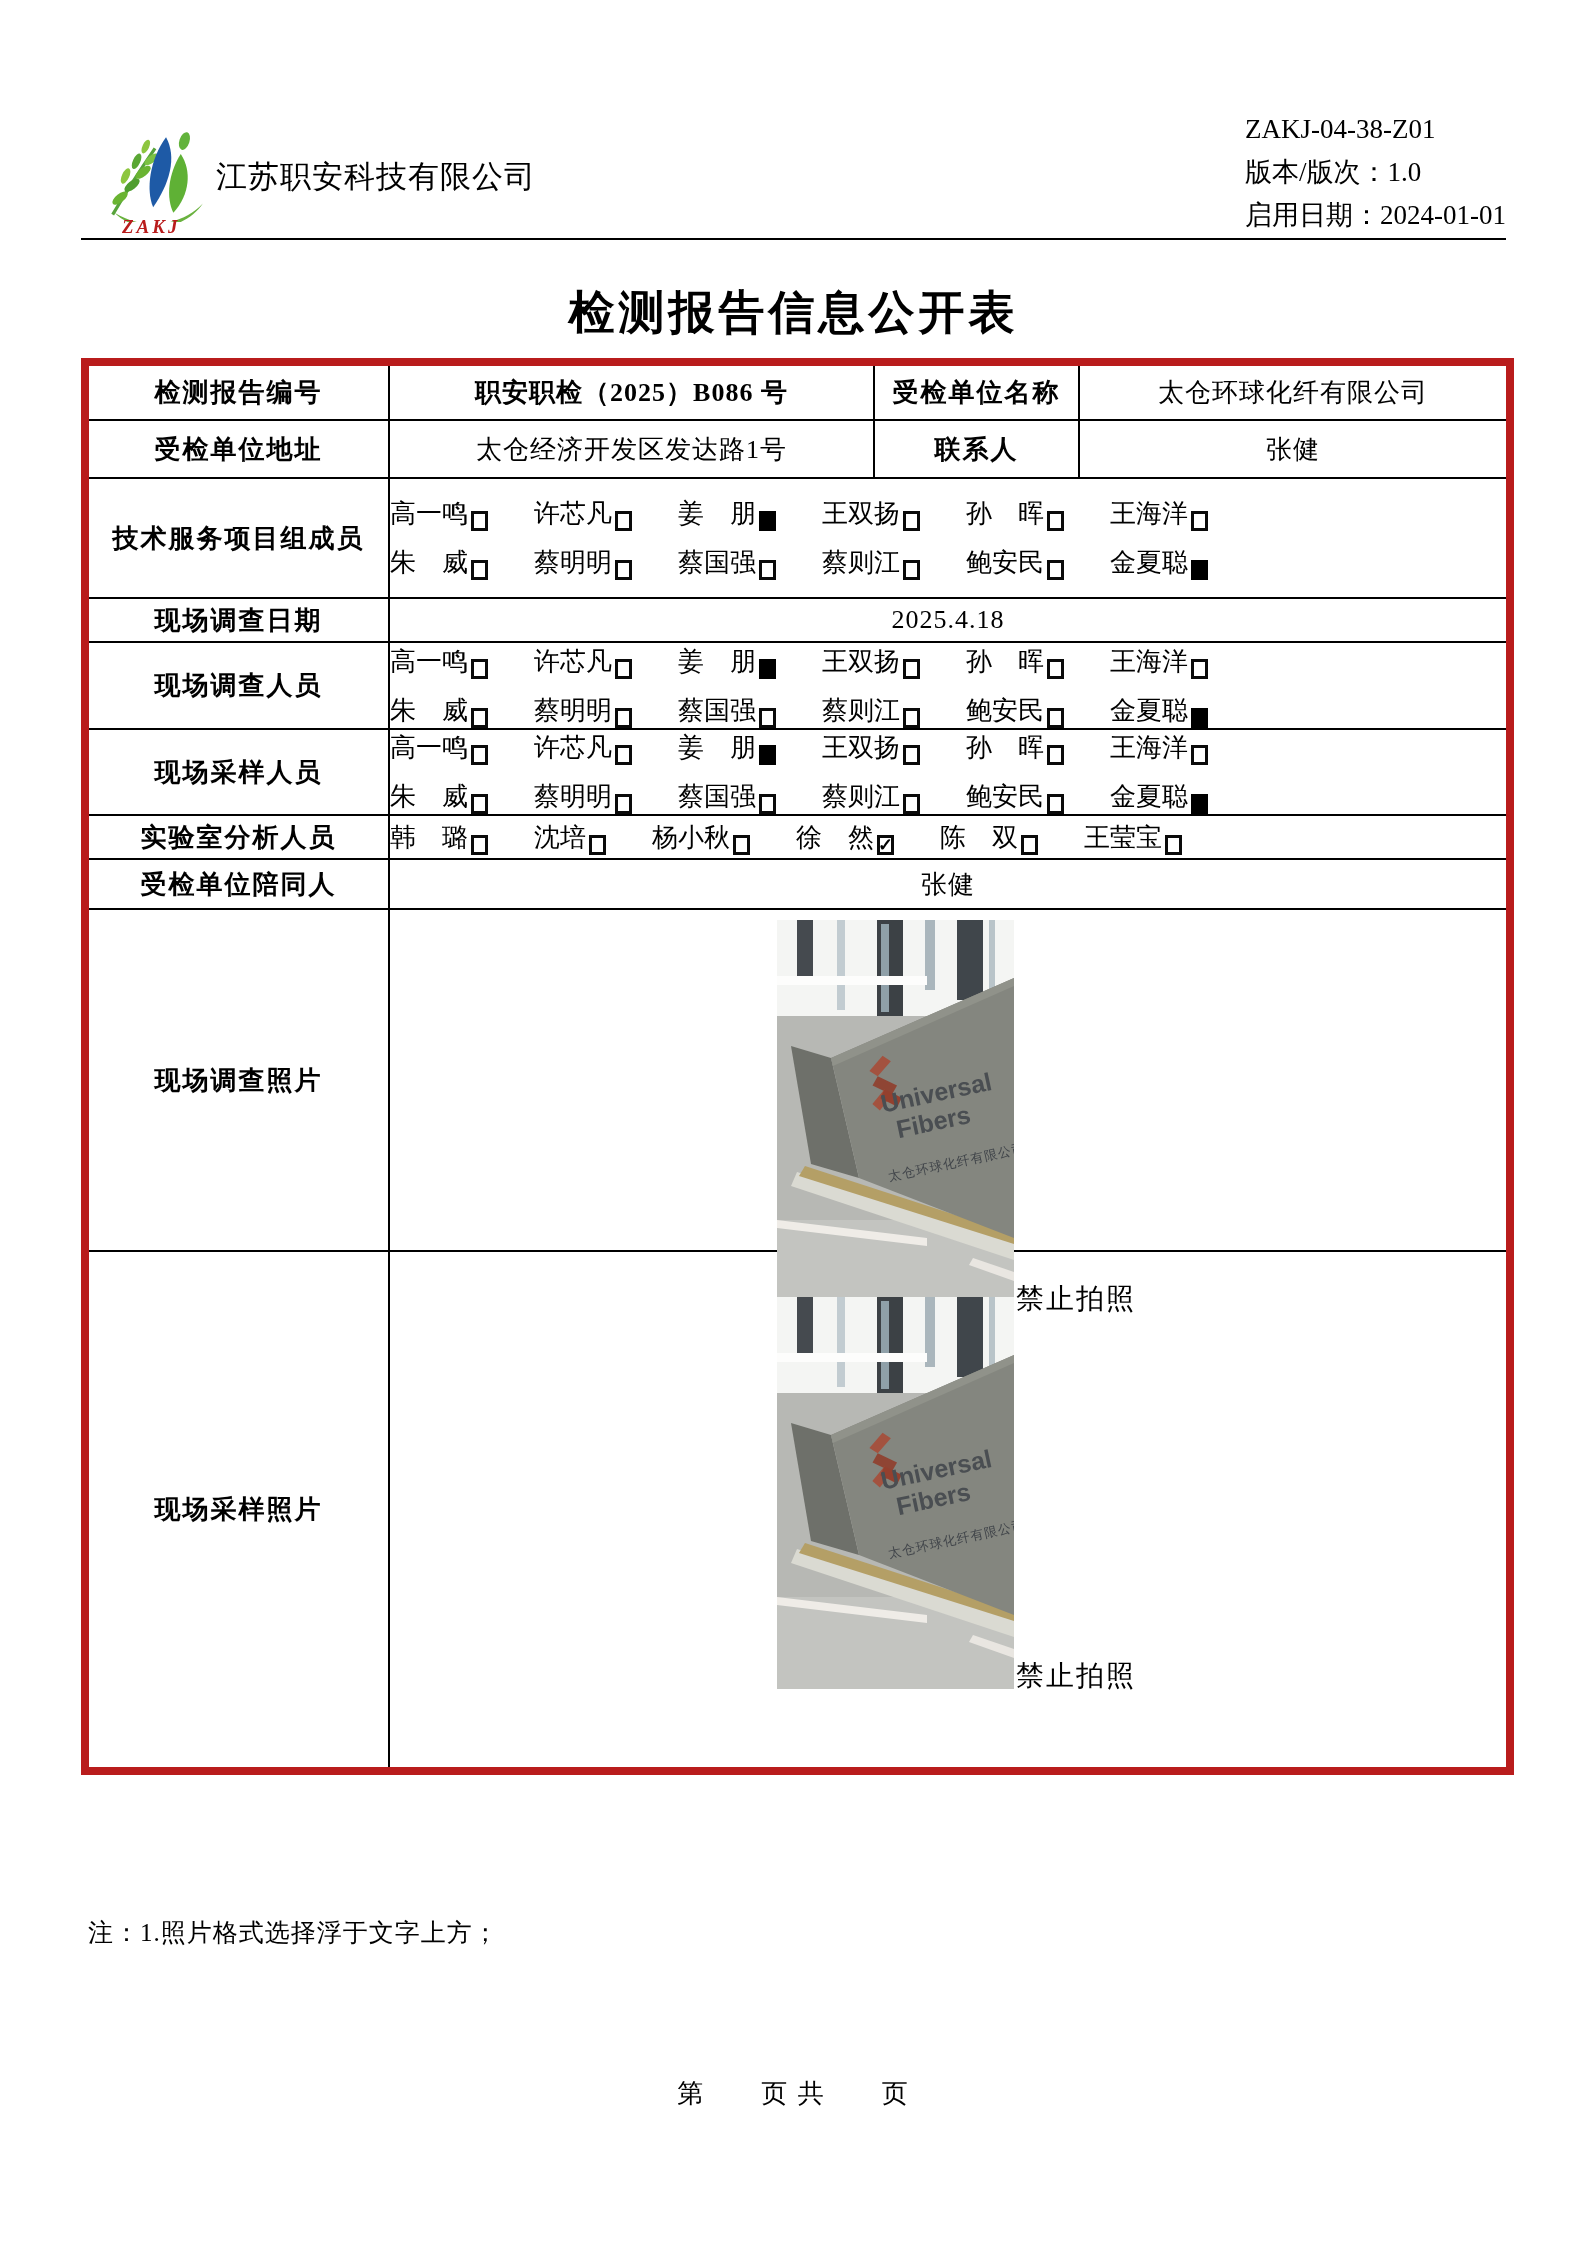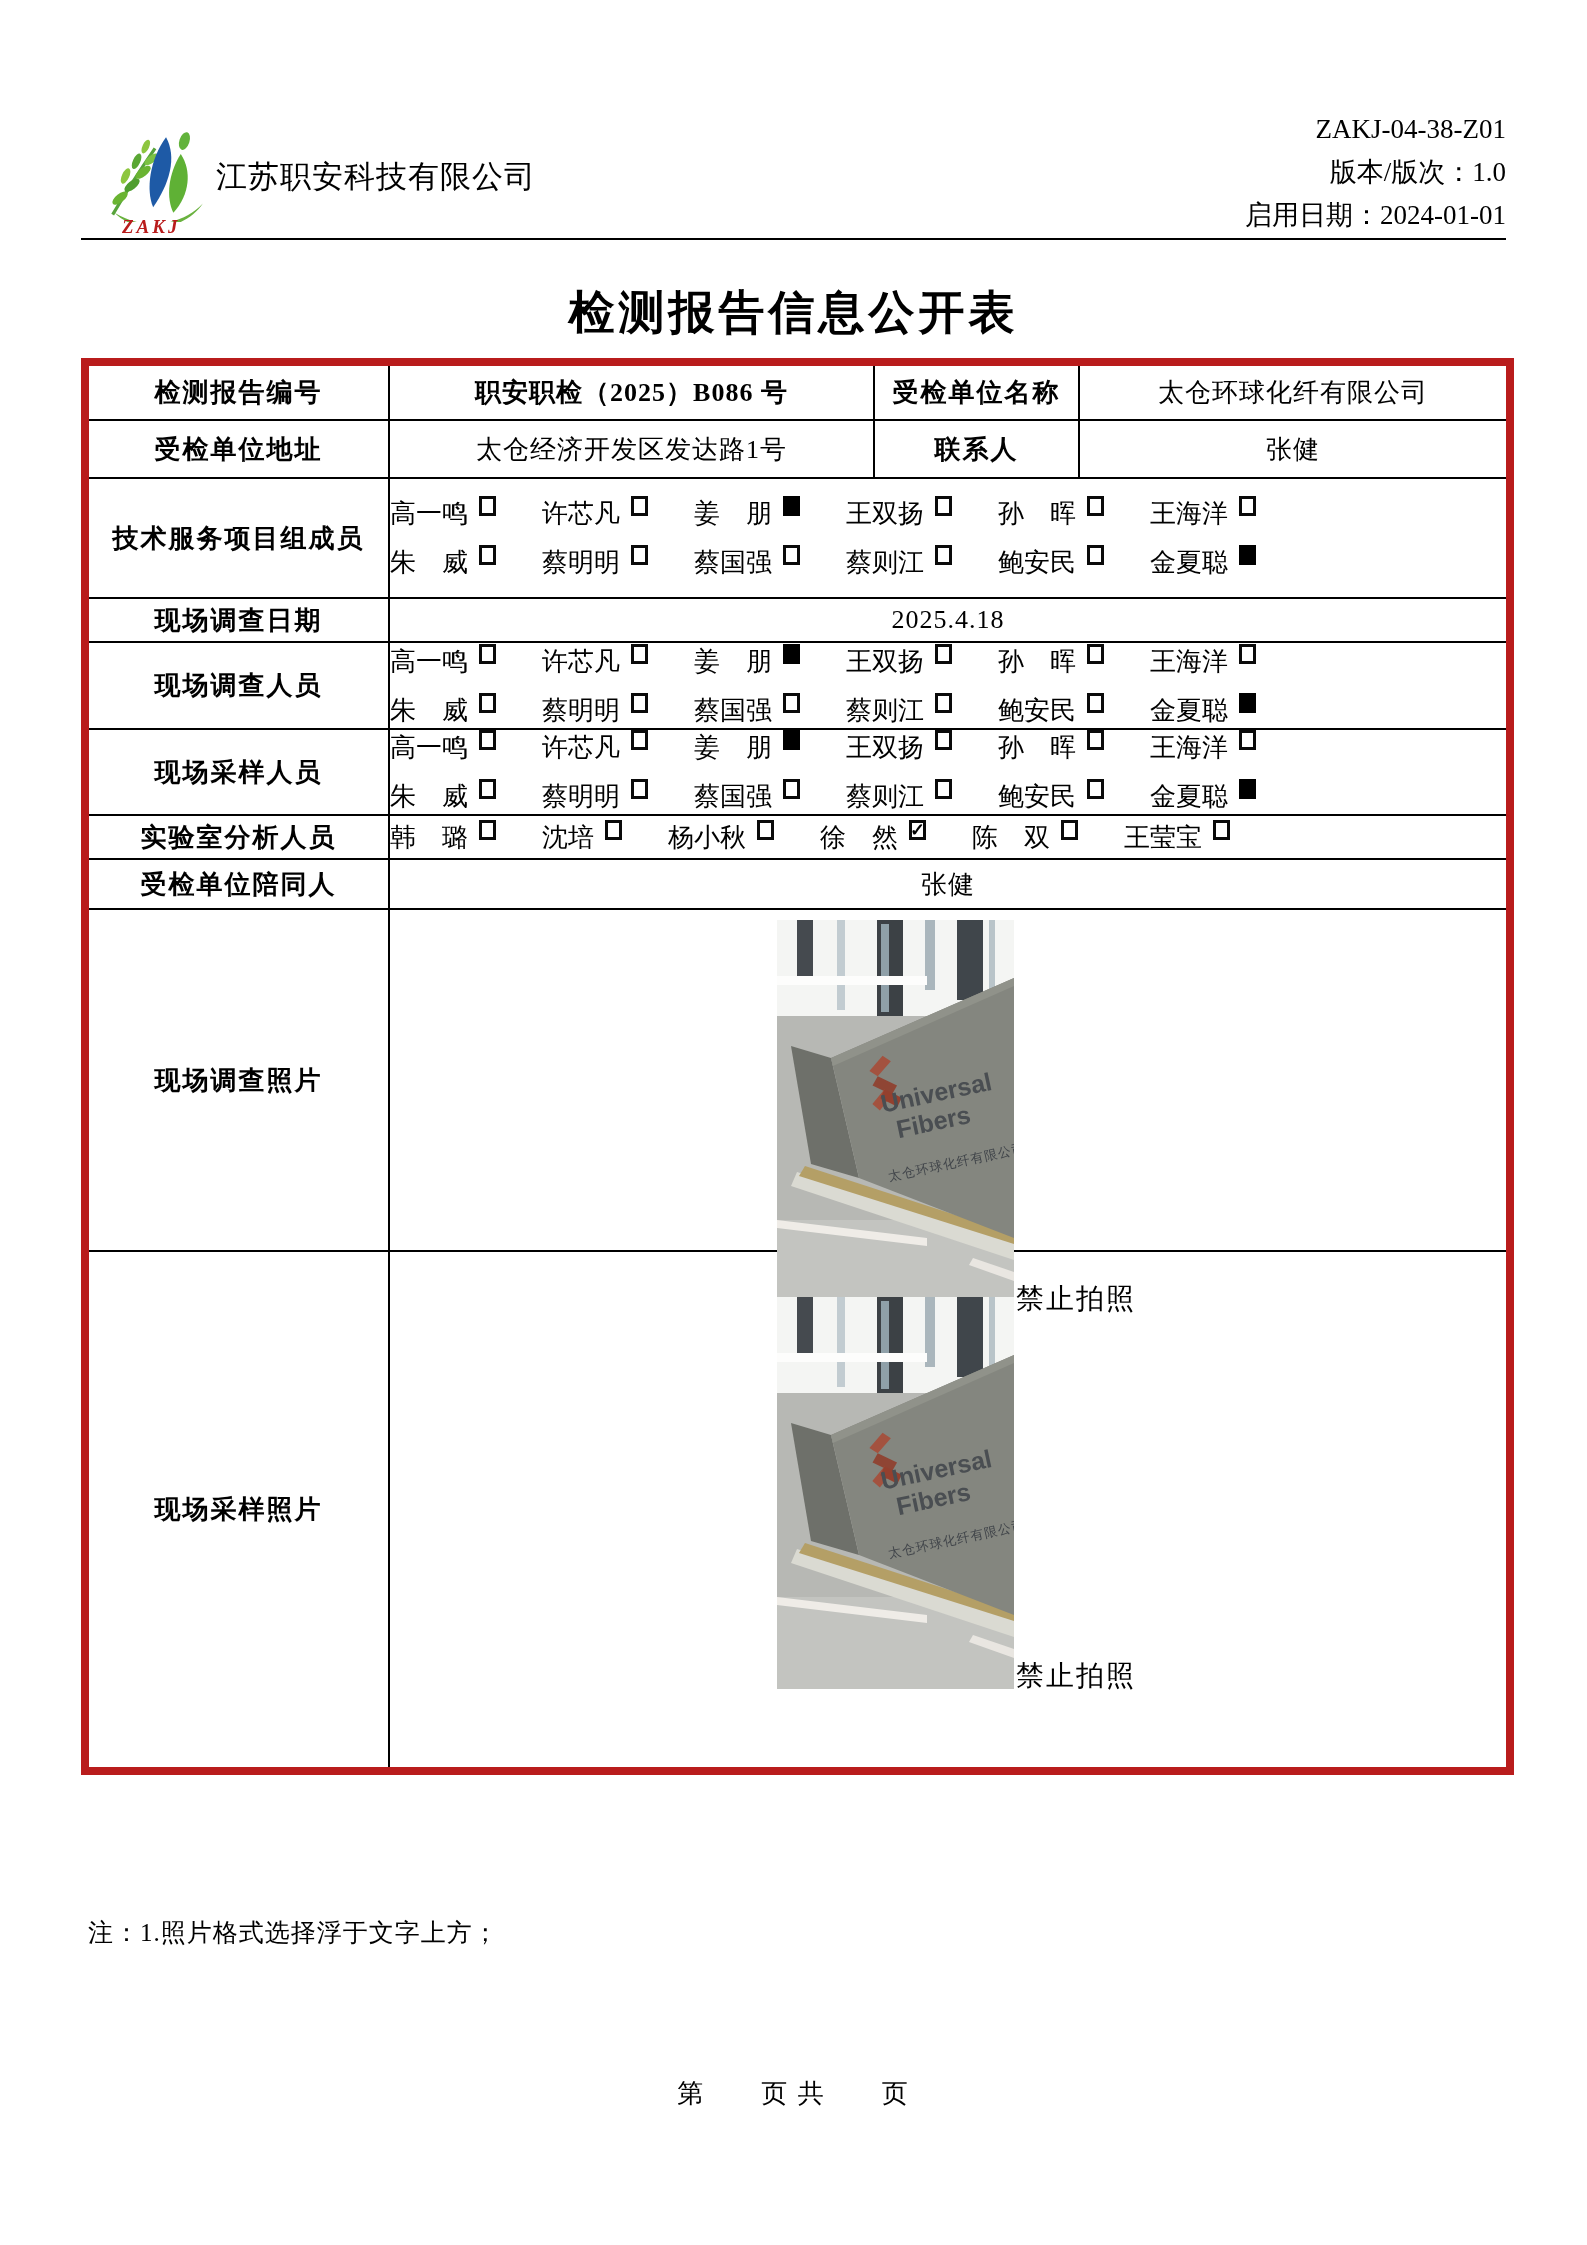--- a/index.html
+++ b/index.html
@@ -4,41 +4,41 @@
 <style>
   html,body{margin:0;padding:0;background:#9c9c9c;}
   .page{position:relative;width:1587px;height:2245px;background:#fff;margin:0 auto;
         font-family:"Liberation Serif","DejaVu Serif",serif;color:#000;overflow:hidden;}
 
   
   .logo{position:absolute;left:98px;top:130px;width:114px;height:92px;}
   .logo-text{position:absolute;left:122px;top:216px;font-style:italic;font-weight:bold;
              font-size:19px;letter-spacing:3px;color:#b91c1c;}
   .company-name{position:absolute;left:216px;top:156px;font-size:31px;letter-spacing:1px;}
-  .doc-codes{position:absolute;right:81px;top:108px;text-align:right;font-size:27px;line-height:43px;}
+  .doc-codes{position:absolute;right:81px;top:108px;text-align:left;font-size:27px;line-height:43px;}
   .header-rule{position:absolute;left:81px;right:81px;top:238px;border-top:2px solid #000;}
 
   
   .doc-title{position:absolute;left:0;right:0;top:282px;text-align:center;
              font-size:46px;font-weight:bold;letter-spacing:4px;}
 
   
   table.main{position:absolute;left:81px;top:358px;width:1425px;border-collapse:collapse;
              table-layout:fixed;border:8px solid #b91c1c;}
   table.main th,table.main td{border:2px solid #000;padding:0;vertical-align:middle;}
   table.main th{font-size:26px;font-weight:bold;letter-spacing:2px;text-align:center;}
   td.value{font-size:26px;text-align:center;letter-spacing:1px;}
   td.value.bold{font-weight:bold;}
   .h58{height:58px}.h106{height:120px}.h44{height:44px}.h87{height:87px}
   .h83{height:83px}.h50{height:50px}.h453{height:342px}.h520{height:520px}
 
   td.names-cell{padding-left:13px;text-align:left;font-size:26px;}
   .names-stack{display:flex;flex-direction:column;gap:14px;}
   .names-line{display:flex;gap:46px;align-items:center;}
-  .roster-item{display:inline-flex;align-items:flex-start;white-space:pre;gap:8px;}
+  .roster-item{display:inline-flex;align-items:flex-end;white-space:pre;}
   .cb{display:inline-flex;width:17px;height:20px;border:3px solid #0a0a0a;box-sizing:border-box;
       margin-left:3px;align-items:center;justify-content:center;flex:0 0 auto;}
   .cb.filled{background:#000;border-color:#000;}
   .cb.checked{font-weight:bold;font-size:18px;line-height:1;}
 
   td.photo-cell{position:relative;}
   .photo-area{position:absolute;display:flex;align-items:flex-end;}
   .photo-area.first{left:387px;top:10px;}
   .photo-area.second{left:387px;top:45px;}
   .site-photo{display:block;width:237px;height:392px;}

